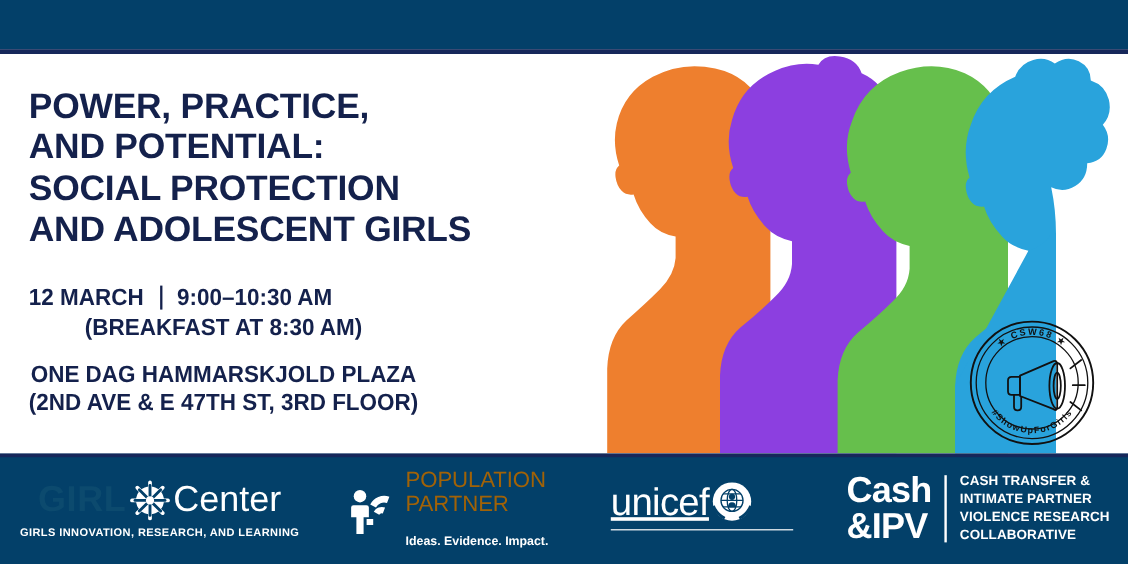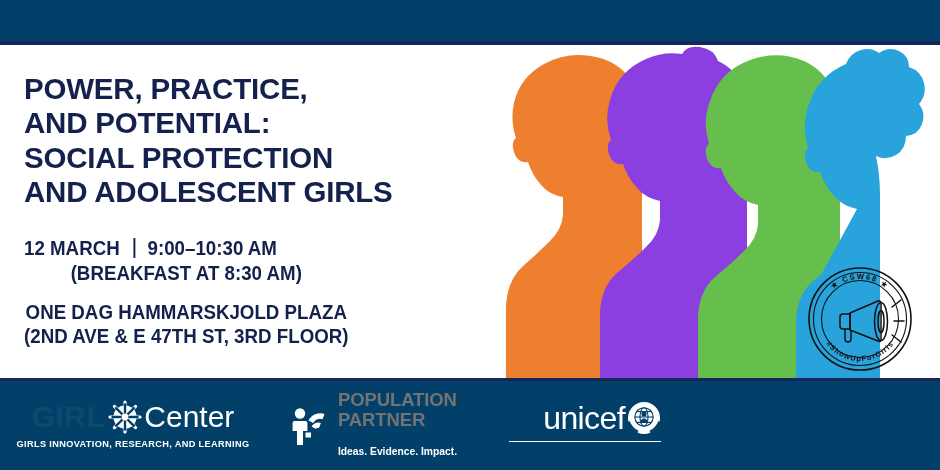--- a/index.html
+++ b/index.html
@@ -52,28 +52,28 @@
   .girl-main{font-size:30px;font-weight:bold;letter-spacing:.5px;line-height:1;color:#0c4a6e;}
   .girl-center-word{font-size:30px;font-weight:normal;letter-spacing:0px;line-height:1;color:#fff;}
   .girl-mark{width:34px;height:34px;margin:0 2px 0 3px;}
   .girl-tag{font-size:9.2px;font-weight:bold;letter-spacing:.35px;color:#fff;margin-top:5px;
     font-family:"Liberation Sans Narrow","Liberation Sans",sans-serif;}
 
   
   .pc-wrap{display:flex;align-items:center;}
   .pc-mark{width:40px;height:46px;margin-right:9px;flex:0 0 40px;}
   .pc-text{line-height:1.04;}
-  .pc-name{font-size:18.5px;font-weight:bold;letter-spacing:-.1px;color:#737373;
+  .pc-name{font-size:18.5px;font-weight:normal;letter-spacing:-.1px;color:#a16207;
     font-family:"Liberation Sans Narrow","Liberation Sans",sans-serif;}
   .pc-tag{font-size:10.3px;font-weight:bold;color:#fff;margin-top:18px;
     font-family:"Liberation Sans Narrow","Liberation Sans",sans-serif;}
 
   
   .uni-wrap{text-align:center;}
-  .uni-row{display:flex;align-items:center;justify-content:flex-end;}
+  .uni-row{display:flex;align-items:center;justify-content:flex-start;text-decoration:underline;}
   .uni-name{font-size:32px;letter-spacing:-.6px;color:#fff;line-height:1;}
   .uni-mark{width:34px;height:34px;margin-left:2px;}
   .uni-div{height:1.5px;background:#fff;margin:6px auto 5px;width:152px;}
   .uni-tag{font-size:15.5px;color:#fff;letter-spacing:-.1px;}
 
   
   .cash-wrap{display:flex;align-items:center;}
   .cash-name{font-size:30px;font-weight:bold;line-height:1.0;color:#fff;letter-spacing:-.6px;}
   .cash-bar{width:1.6px;height:56px;background:#fff;margin:0 11px;}
   .cash-desc{font-size:11.2px;font-weight:bold;line-height:1.34;color:#fff;letter-spacing:.1px;
@@ -246,15 +246,28 @@
               <path d="M13.6 22 q0 -4.4 3.4 -4.4 q3.4 0 3.4 4.4 z"></path>
               <path d="M2.5 20 q3 7 9 9.8 l-1.1 2.1 q-6.6 -3 -9.9 -10.6 z"></path>
               <path d="M31.5 20 q-3 7 -9 9.8 l1.1 2.1 q6.6 -3 9.9 -10.6 z"></path>
             </g>
           </svg>
         </div>
         <div class="uni-div"></div>
       </div>
     </div>
 
+    <div class="logo logo-cash">
+      <div class="cash-wrap">
+        <div>
+          <div class="cash-name">Cash</div>
+          <div class="cash-name">&amp;IPV</div>
+        </div>
+        <div class="cash-bar"></div>
+        <div class="cash-desc">CASH TRANSFER &amp;
+INTIMATE PARTNER
+VIOLENCE RESEARCH
+COLLABORATIVE</div>
+      </div>
+    </div>
 
   </div>
 </div>
 
 </body></html>

